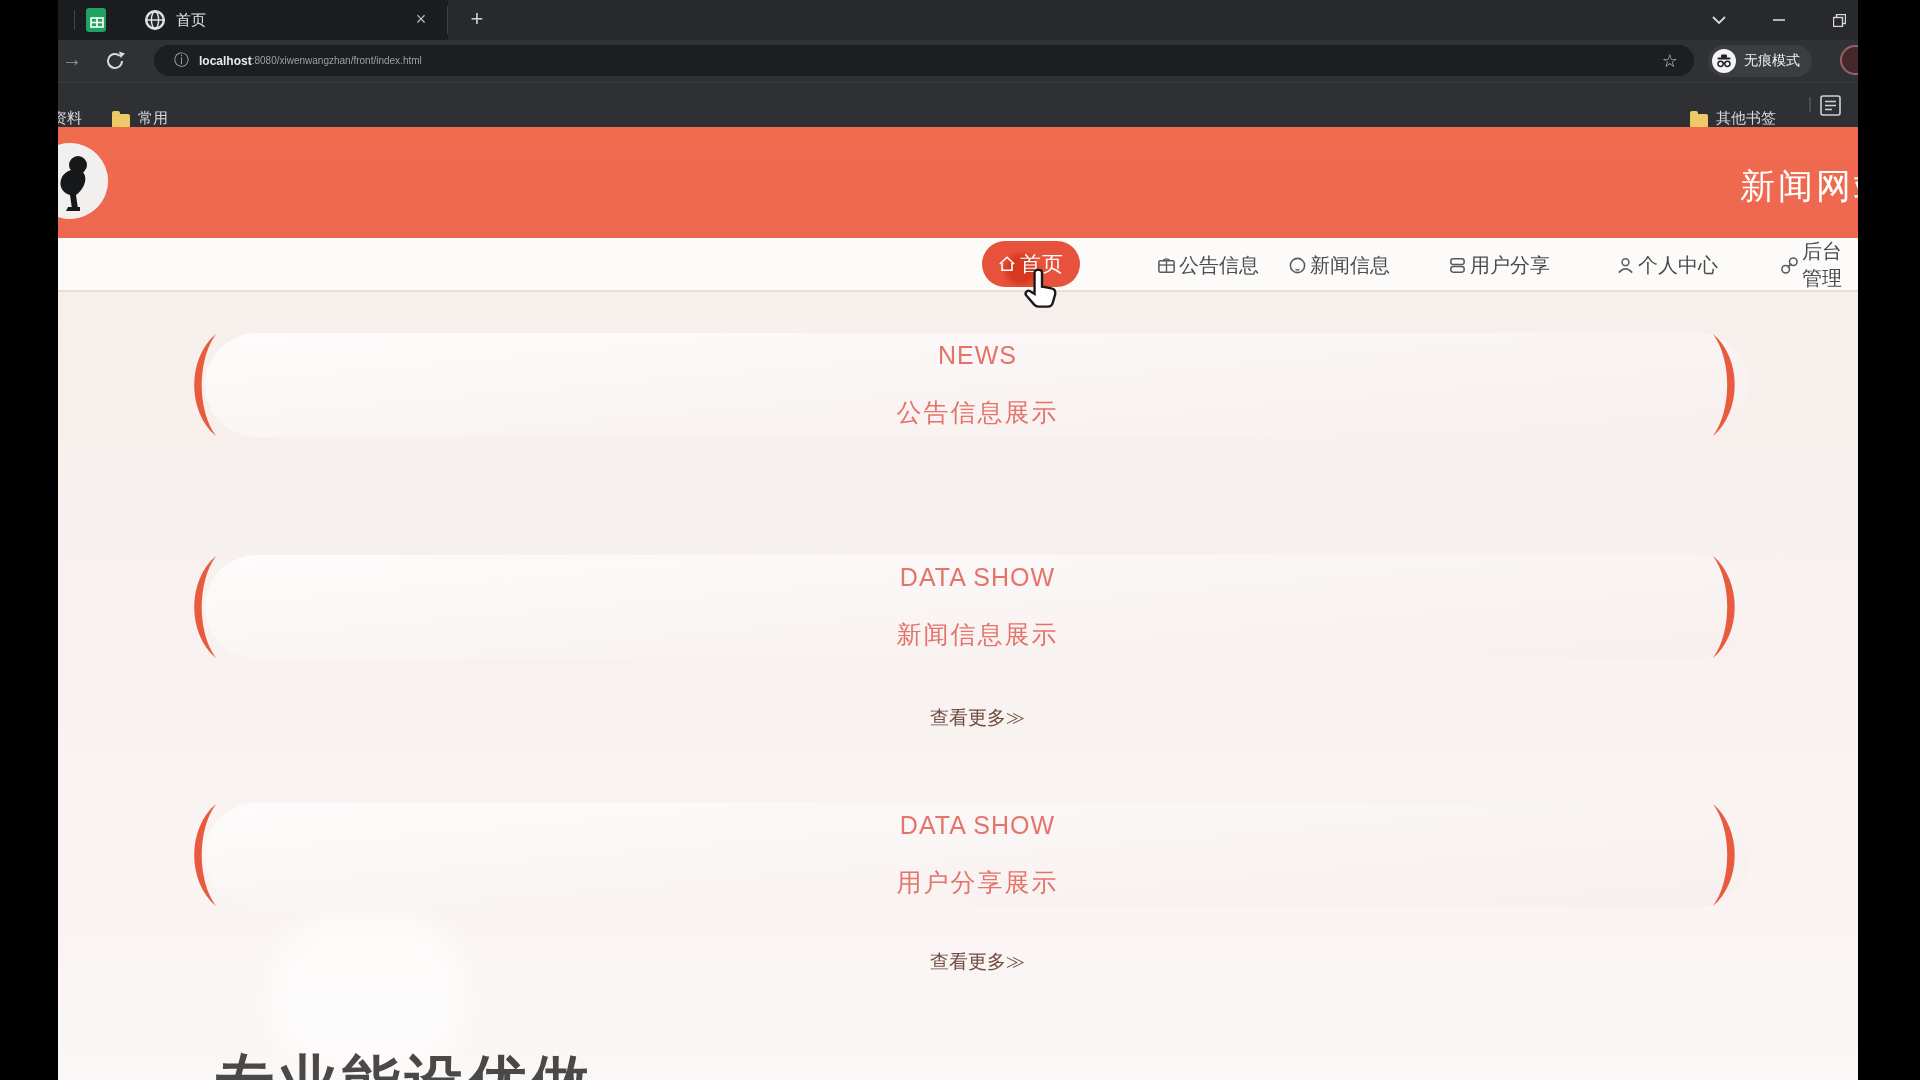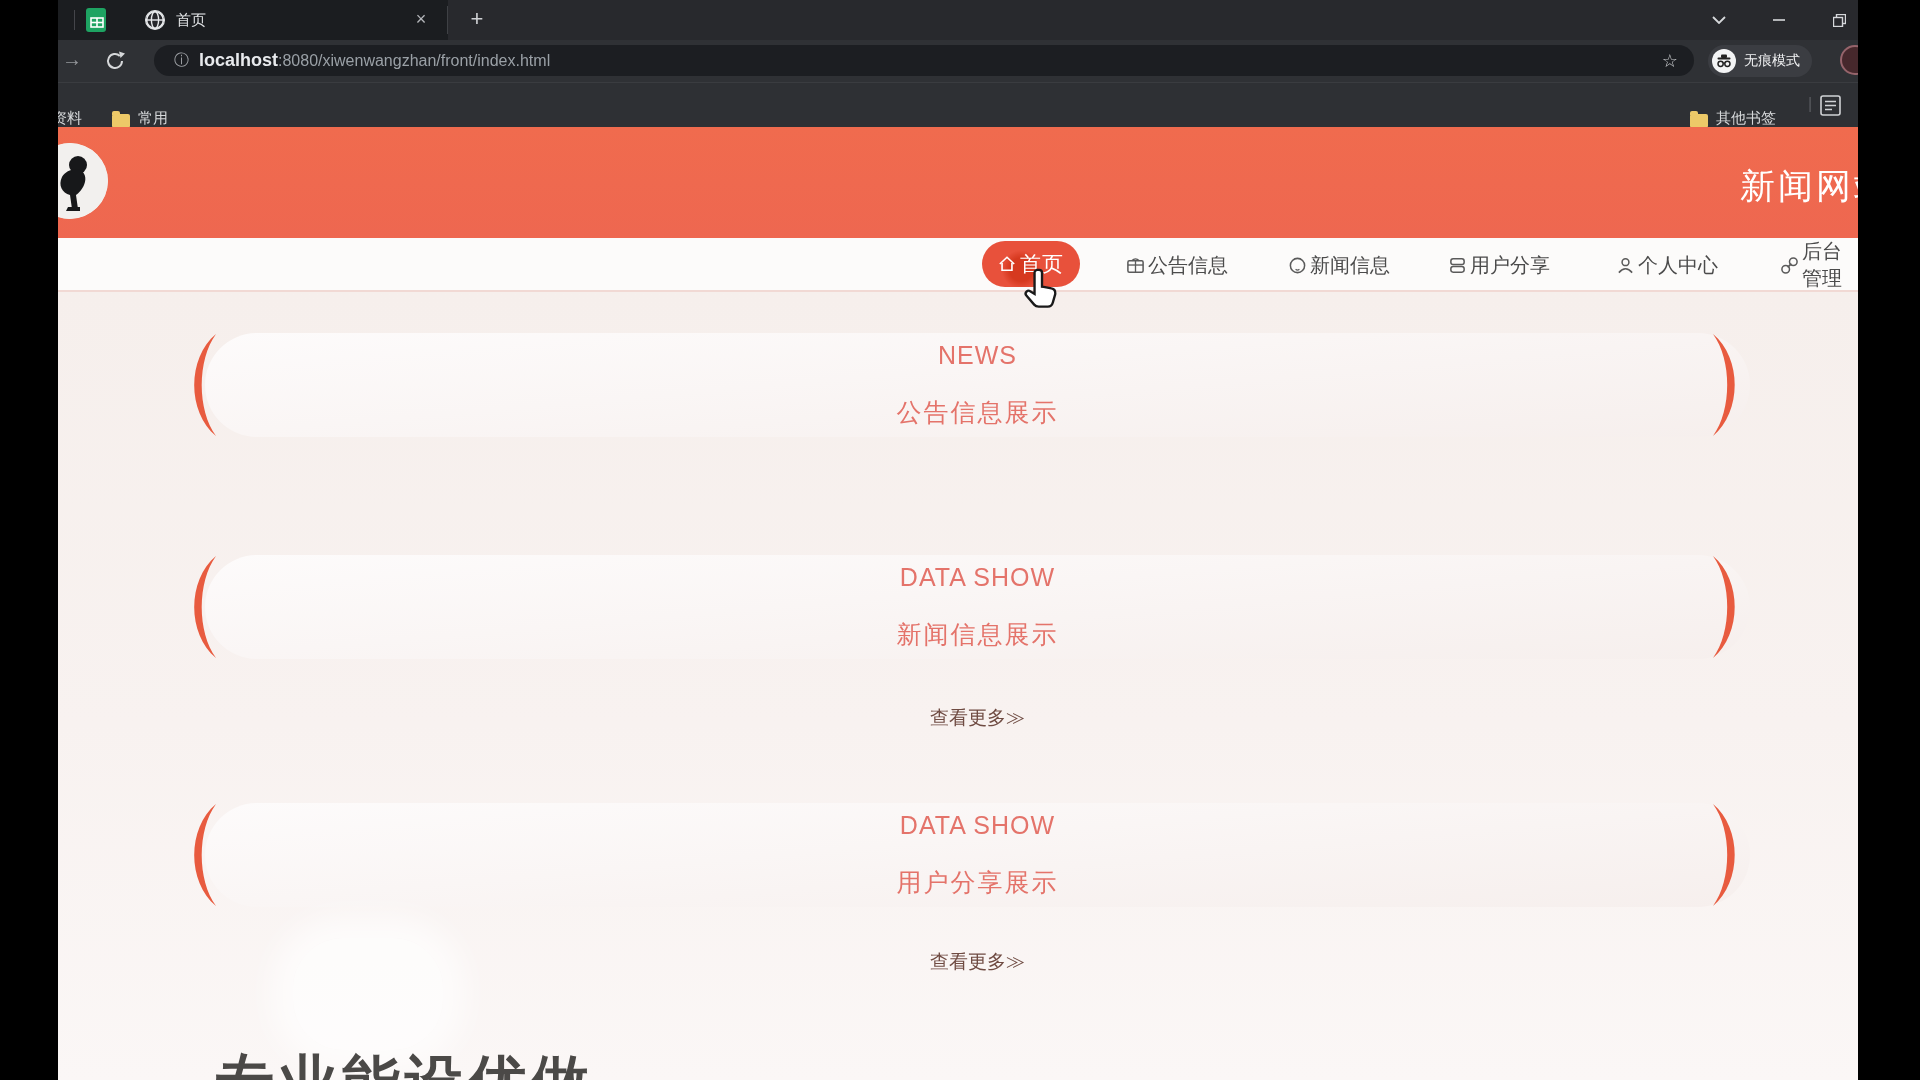--- a/index.html
+++ b/index.html
@@ -25,22 +25,22 @@
              align-items:center; justify-content:center; color:#d6d8db; }
   .ctl-chevron { left:1648px; } .ctl-min { left:1708px; } .ctl-restore { left:1768px; }
 
   
   .toolbar { position:absolute; left:0; top:40px; width:100%; height:42px; background:#2f3135; }
   .nav-forward { position:absolute; left:4px; top:8px; font-size:20px; color:#97999d; }
   .reload-btn { position:absolute; left:46px; top:10px; width:22px; height:22px; }
   .urlbar { position:absolute; left:96px; top:5px; width:1540px; height:31px; background:#1c1e22;
             border-radius:16px; display:flex; align-items:center; padding:0 12px; }
   .info-glyph { color:#9ea1a5; font-size:15px; margin:0 10px 0 8px; }
-  .url-host { color:#e8eaed; font-size:18px; font-weight:bold; }
-  .url-rest { color:#9aa0a6; font-size:16px; }
+  .url-host { color:#e8eaed; font-size:12px; font-weight:bold; }
+  .url-rest { color:#9aa0a6; font-size:10px; }
   .url-spacer { flex:1; }
   .star-glyph { color:#c9cbce; font-size:18px; margin-right:4px; }
   .incog-chip { position:absolute; left:1650px; top:5px; height:32px; background:#3b3d42;
                 border-radius:16px; display:flex; align-items:center; padding:0 12px 0 4px; }
   .incog-circle { width:24px; height:24px; border-radius:50%; background:#f3f4f5;
                   display:flex; align-items:center; justify-content:center; margin-right:8px; }
   .incog-label { color:#f1f2f3; font-size:14px; }
   .avatar { position:absolute; left:1782px; top:5px; width:30px; height:30px; border-radius:50%;
             background:#46282c; border:2px solid #96646b; }
 
@@ -64,21 +64,21 @@
           background:#f2f0ee; overflow:hidden; }
   .site-title { position:absolute; left:0; top:36px; width:1834px; text-align:right;
                 color:#ffffff; font-size:35px; letter-spacing:3px; }
 
   
   .navbar { position:absolute; left:0; top:238px; width:100%; height:54px; background:#fcfbfa;
             border-bottom:2px solid #f1d9d4; }
   .nav-item { position:absolute; top:0; height:54px; display:flex; align-items:center; gap:3px;
               color:#4b4b4b; font-size:20px; }
   .nav-item svg { flex:0 0 auto; }
-  .ni-2 { left:1068px;text-align:center; } .ni-3 { left:1230px; } .ni-4 { left:1390px; }
+  .ni-2 { left:1099px;text-align:center; } .ni-3 { left:1230px; } .ni-4 { left:1390px; }
   .ni-5 { left:1558px; } .ni-6 { left:1722px; }
   .home-pill { position:absolute; left:924px; top:3px; width:98px; height:46px; border-radius:23px;
                background:radial-gradient(circle 26px at 40% 62%, #d6391f 0%, #d6391f 45%, rgba(214,57,31,0) 75%), #e8513b;
                display:flex; align-items:center; justify-content:center; gap:4px;
                color:#fff; font-size:21px; letter-spacing:1px; }
   .cursor-hand { position:absolute; left:962px; top:266px; width:40px; height:46px; z-index:50; }
 
   
   .pagebody { position:absolute; left:0; top:292px; width:100%; height:788px;
               background:linear-gradient(180deg,#f6efec 0%, #f8f2f0 55%, #fbf7f6 100%); }

